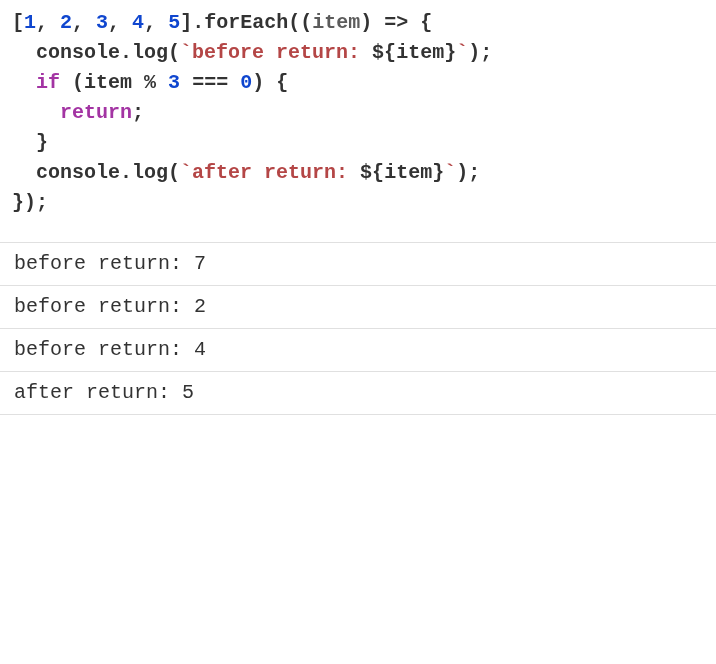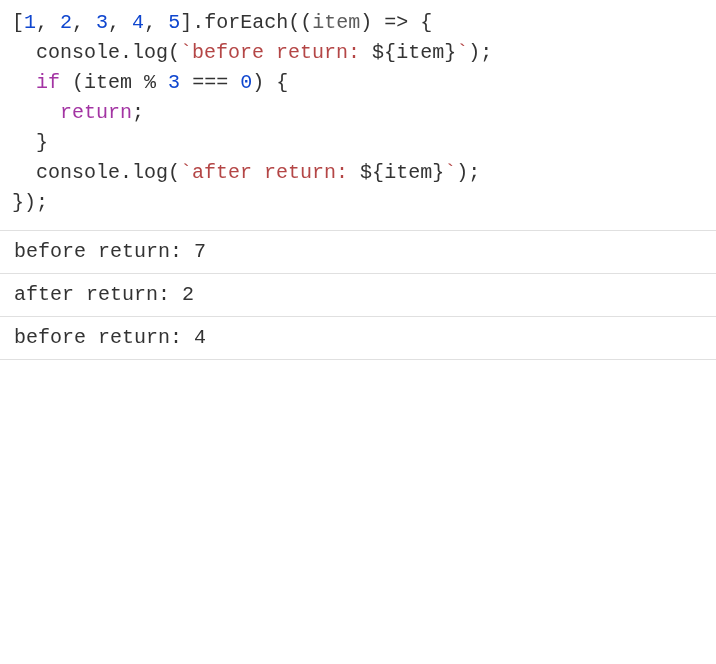--- a/index.html
+++ b/index.html
@@ -5,24 +5,25 @@
   * { margin: 0; padding: 0; box-sizing: border-box; }
   body {
     font-family: Menlo, Monaco, Consolas, "Courier New", monospace;
     font-size: 20px;
     line-height: 1.5;
     background: #ffffff;
     color: #333333;
     width: 716px;
   }
   .code-block {
-    padding: 8px 12px 12px 12px;
+    padding: 8px 12px 24px 12px;
     white-space: pre;
     border-bottom: 1px solid #e0e0e0;
     font-family: inherit;
+    font-weight: bold;
   }
   .t-punc { color: #333333; }
   .t-num { color: #0f46cf; }
   .t-method { color: #333333; }
   .t-param { color: #5c5c5c; }
   .t-arrow { color: #333333; }
   .t-ident { color: #333333; }
   .t-str { color: #b44646; }
   .t-templ { color: #333333; }
   .t-kw { color: #a334a3; }
@@ -48,15 +49,16 @@
 <div class="code-block"><span class="t-punc">[</span><span class="t-num">1</span><span class="t-punc">, </span><span class="t-num">2</span><span class="t-punc">, </span><span class="t-num">3</span><span class="t-punc">, </span><span class="t-num">4</span><span class="t-punc">, </span><span class="t-num">5</span><span class="t-punc">].</span><span class="t-method">forEach</span><span class="t-punc">((</span><span class="t-param">item</span><span class="t-punc">) </span><span class="t-arrow">=&gt;</span><span class="t-punc"> {</span>
   <span class="t-ident">console</span><span class="t-punc">.</span><span class="t-ident">log</span><span class="t-punc">(</span><span class="t-str">`before return: </span><span class="t-templ">${</span><span class="t-ident">item</span><span class="t-templ">}</span><span class="t-str">`</span><span class="t-punc">);</span>
   <span class="t-kw">if</span><span class="t-punc"> (</span><span class="t-ident">item</span><span class="t-punc"> </span><span class="t-op">%</span><span class="t-punc"> </span><span class="t-num">3</span><span class="t-punc"> </span><span class="t-op">===</span><span class="t-punc"> </span><span class="t-num">0</span><span class="t-punc">) {</span>
     <span class="t-kw">return</span><span class="t-punc">;</span>
   <span class="t-punc">}</span>
   <span class="t-ident">console</span><span class="t-punc">.</span><span class="t-ident">log</span><span class="t-punc">(</span><span class="t-str">`after return: </span><span class="t-templ">${</span><span class="t-ident">item</span><span class="t-templ">}</span><span class="t-str">`</span><span class="t-punc">);</span>
 <span class="t-punc">});</span></div>
 
 <div id="output-container">
     <div class="output-line">before return: 7</div>
-    <div class="output-line">after return: 2</div>
+    <div class="output-line">before return: 2</div>
     <div class="output-line">before return: 4</div>
+    <div class="output-line">after return: 5</div>
   </div>
 
 </body></html>

